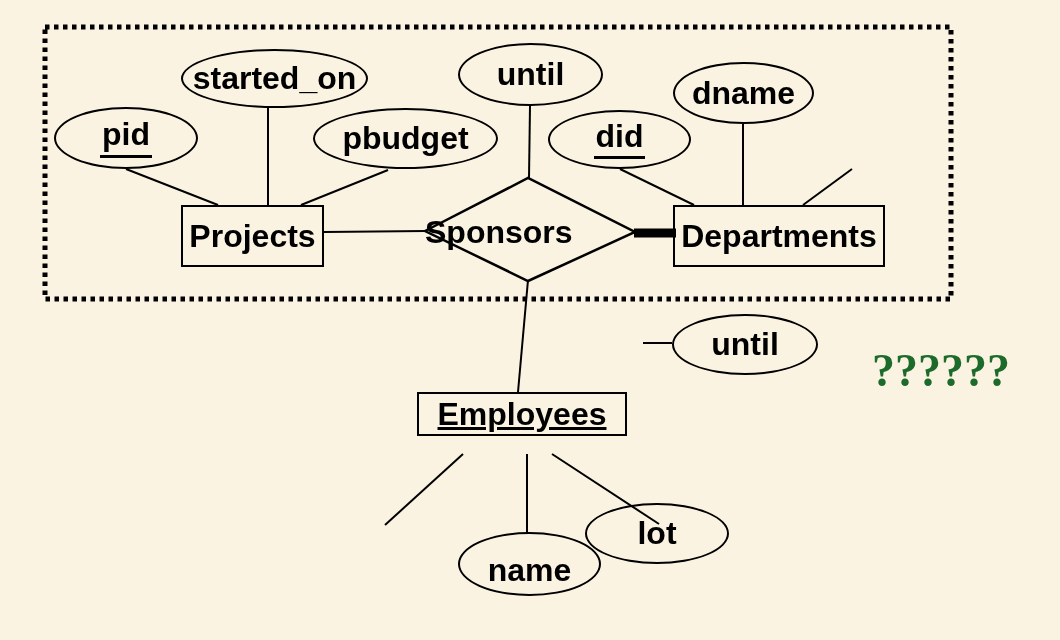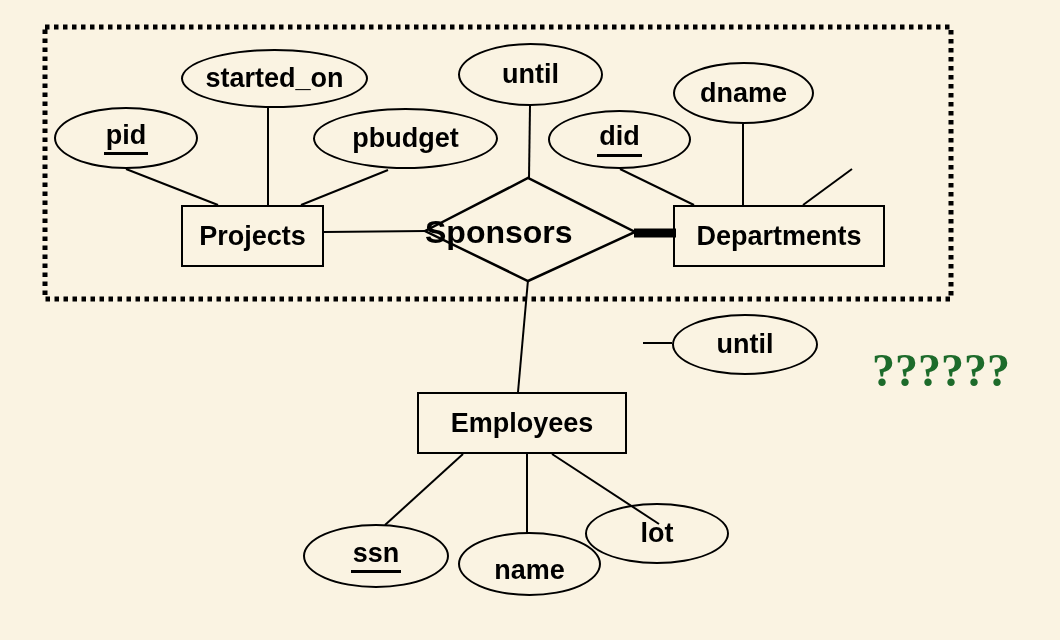--- a/index.html
+++ b/index.html
@@ -16,21 +16,21 @@
     left: 0; top: 0;
     width: 1060px; height: 640px;
   }
   .node {
     position: absolute;
     box-sizing: border-box;
     display: flex;
     align-items: center;
     justify-content: center;
     font-weight: bold;
-    font-size: 27px;
+    font-size: 32px;
     color: #000;
     white-space: nowrap;
   }
   .entity {
     border: 2.5px solid #000;
     background: transparent;
   }
   .ellipse {
     border: 2.5px solid #000;
     border-radius: 50%;
@@ -100,37 +100,34 @@
   </div>
   <div class="node ellipse" style="left:548px; top:110px; width:143px; height:59px;">
     <span class="key-label">did</span>
   </div>
   <div class="node ellipse" style="left:673px; top:62px; width:141px; height:62px;">
     <span>dname</span>
   </div>
   <div class="node ellipse" style="left:672px; top:314px; width:146px; height:61px;">
     <span>until</span>
   </div>
-  <div class="node ellipse" style="left:303px; top:524px; width:146px; height:64px;">
-    <span class="key-label">ssn</span>
-  </div>
   <div class="node ellipse name-offset" style="left:458px; top:532px; width:143px; height:64px;">
     <span>name</span>
   </div>
   <div class="node ellipse" style="left:585px; top:503px; width:144px; height:61px;justify-content:center;">
     <span>lot</span>
   </div>
 
   <div class="node entity" style="left:181px; top:205px; width:143px; height:62px;">
     <span>Projects</span>
   </div>
   <div class="node entity" style="left:673px; top:205px; width:212px; height:62px;">
     <span>Departments</span>
   </div>
-  <div class="node entity" style="left:417px; top:392px; width:210px; height:62px;">
+  <div class="node entity" style="left:417px; top:392px; width:210px; height:44px;text-decoration:underline;">
     <span>Employees</span>
   </div>
 
   <div class="rel-label" style="left:425px; top:212px; width:210px; height:40px;">
     <span>Sponsors</span>
   </div>
 
   <div class="annotation" style="left:872px; top:348px; color:#1d6b2b;">??????</div>
 
 </div>

